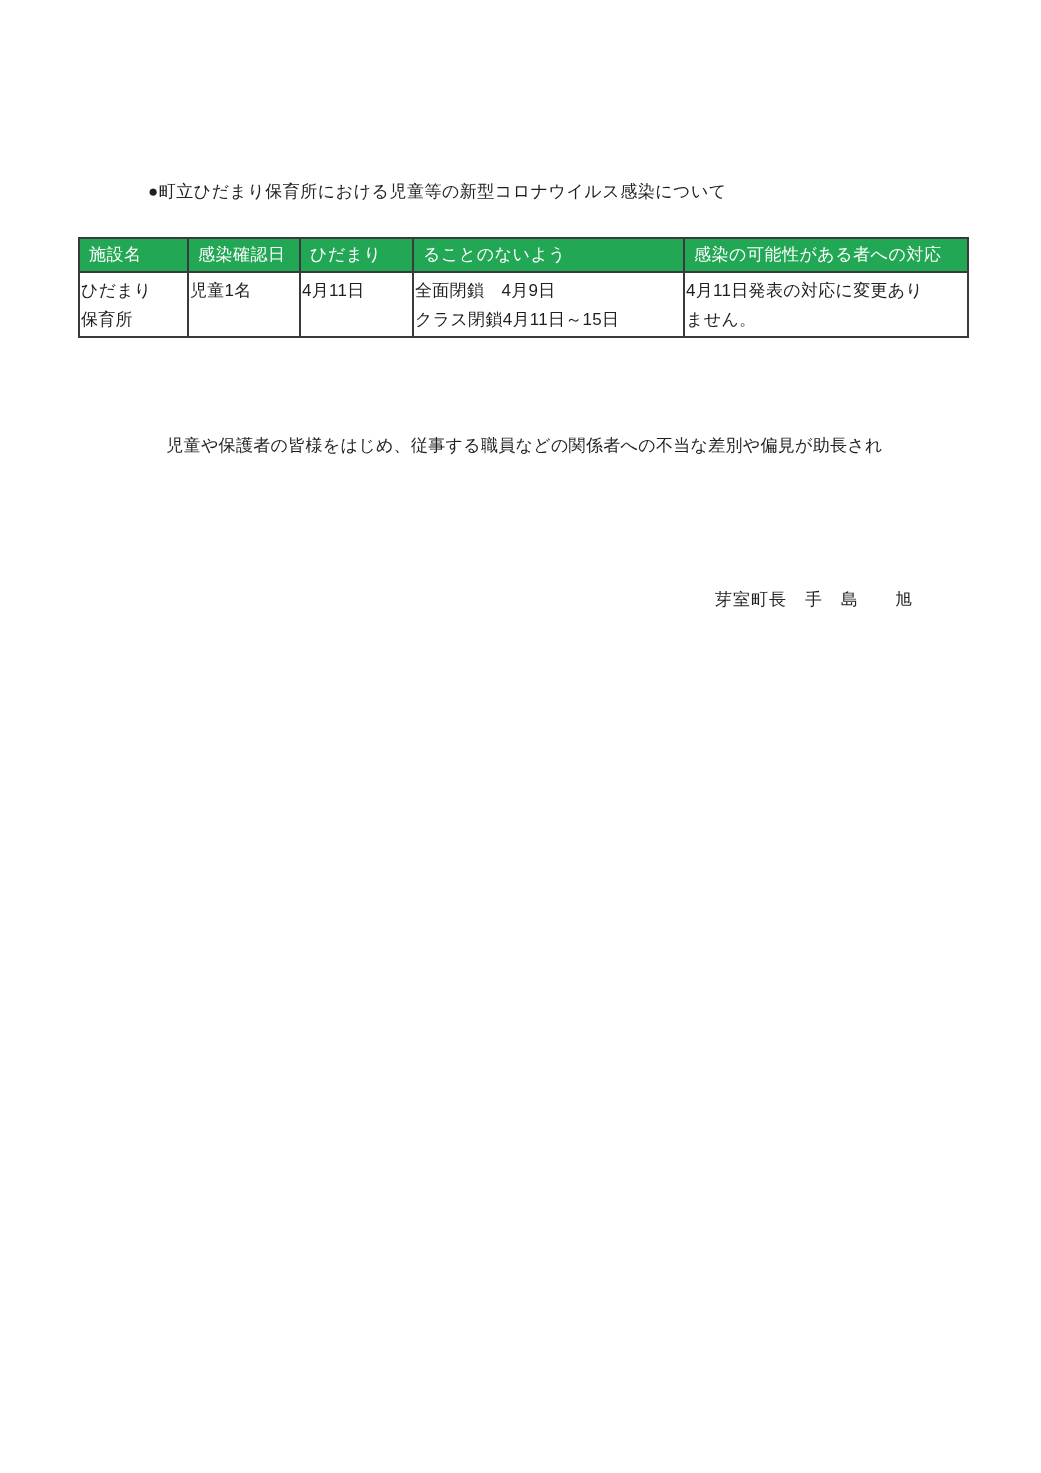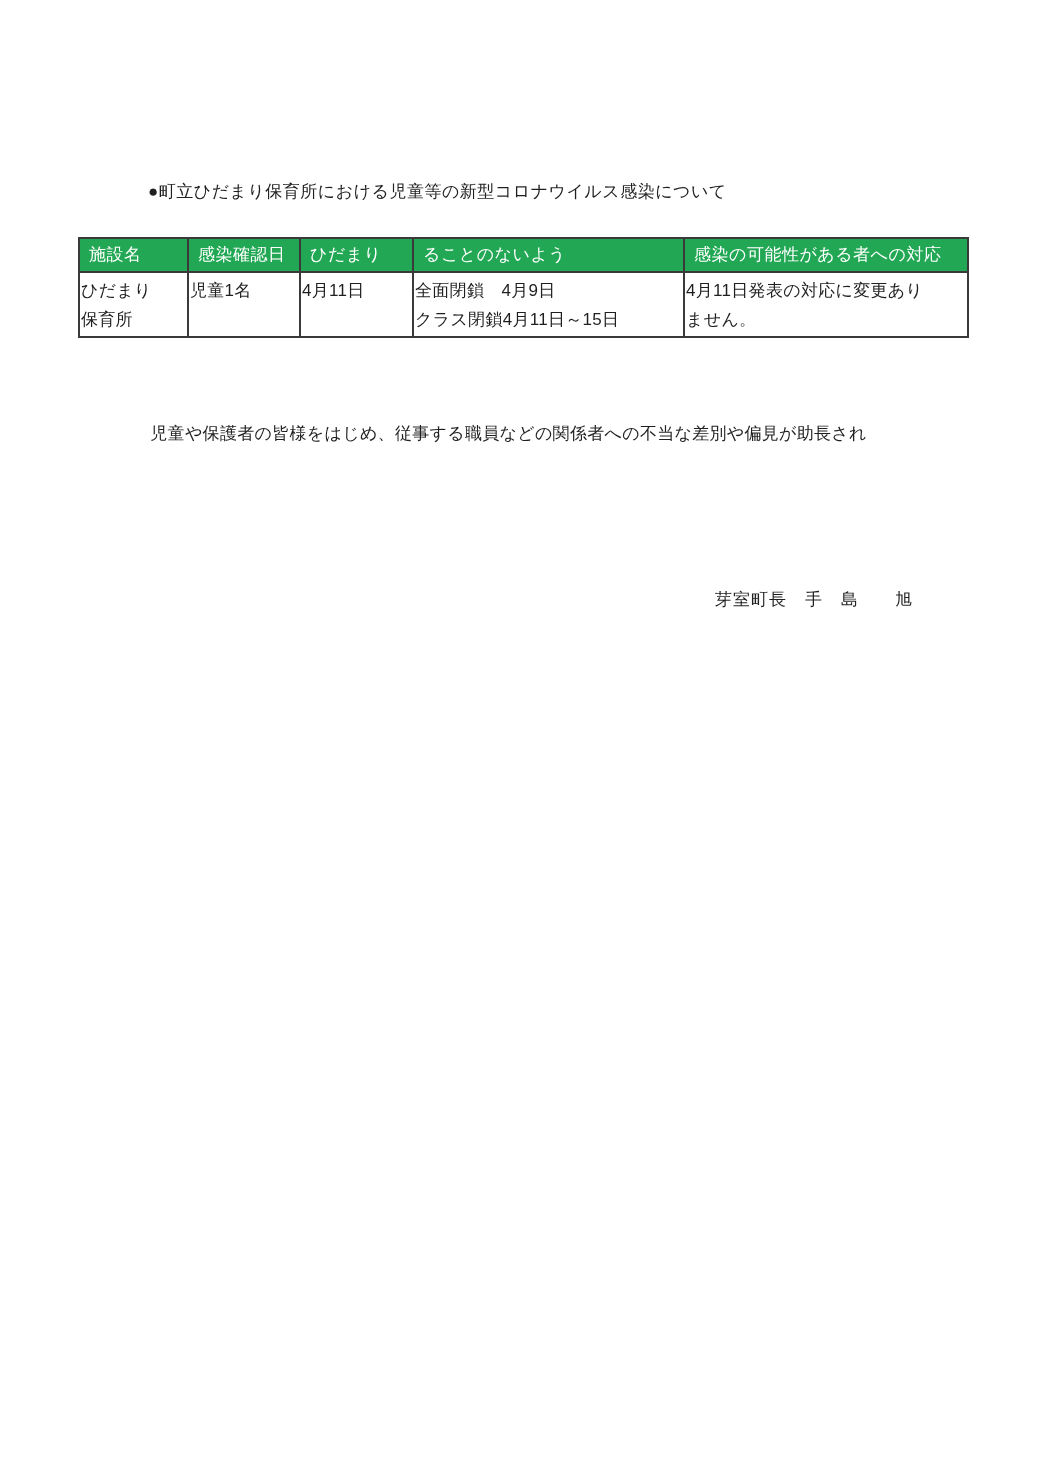--- a/index.html
+++ b/index.html
@@ -57,21 +57,21 @@
     letter-spacing: 0.3px;
   }
   .cell-line { white-space: nowrap; }
   .para {
     position: absolute;
     left: 133px;
     font-size: 17px;
     line-height: 33px;
     letter-spacing: 0.3px;
   }
-  .para.p1 { top: 417px; }
+  .para.p1 { top: 429px; margin-left: 16px; }
   .para.p2 { top: 524px; }
   .para .line { white-space: nowrap; }
   .signature {
     position: absolute;
     left: 715px;
     top: 588px;
     font-size: 17px;
     line-height: 24px;
     letter-spacing: 1px;
     white-space: nowrap;

